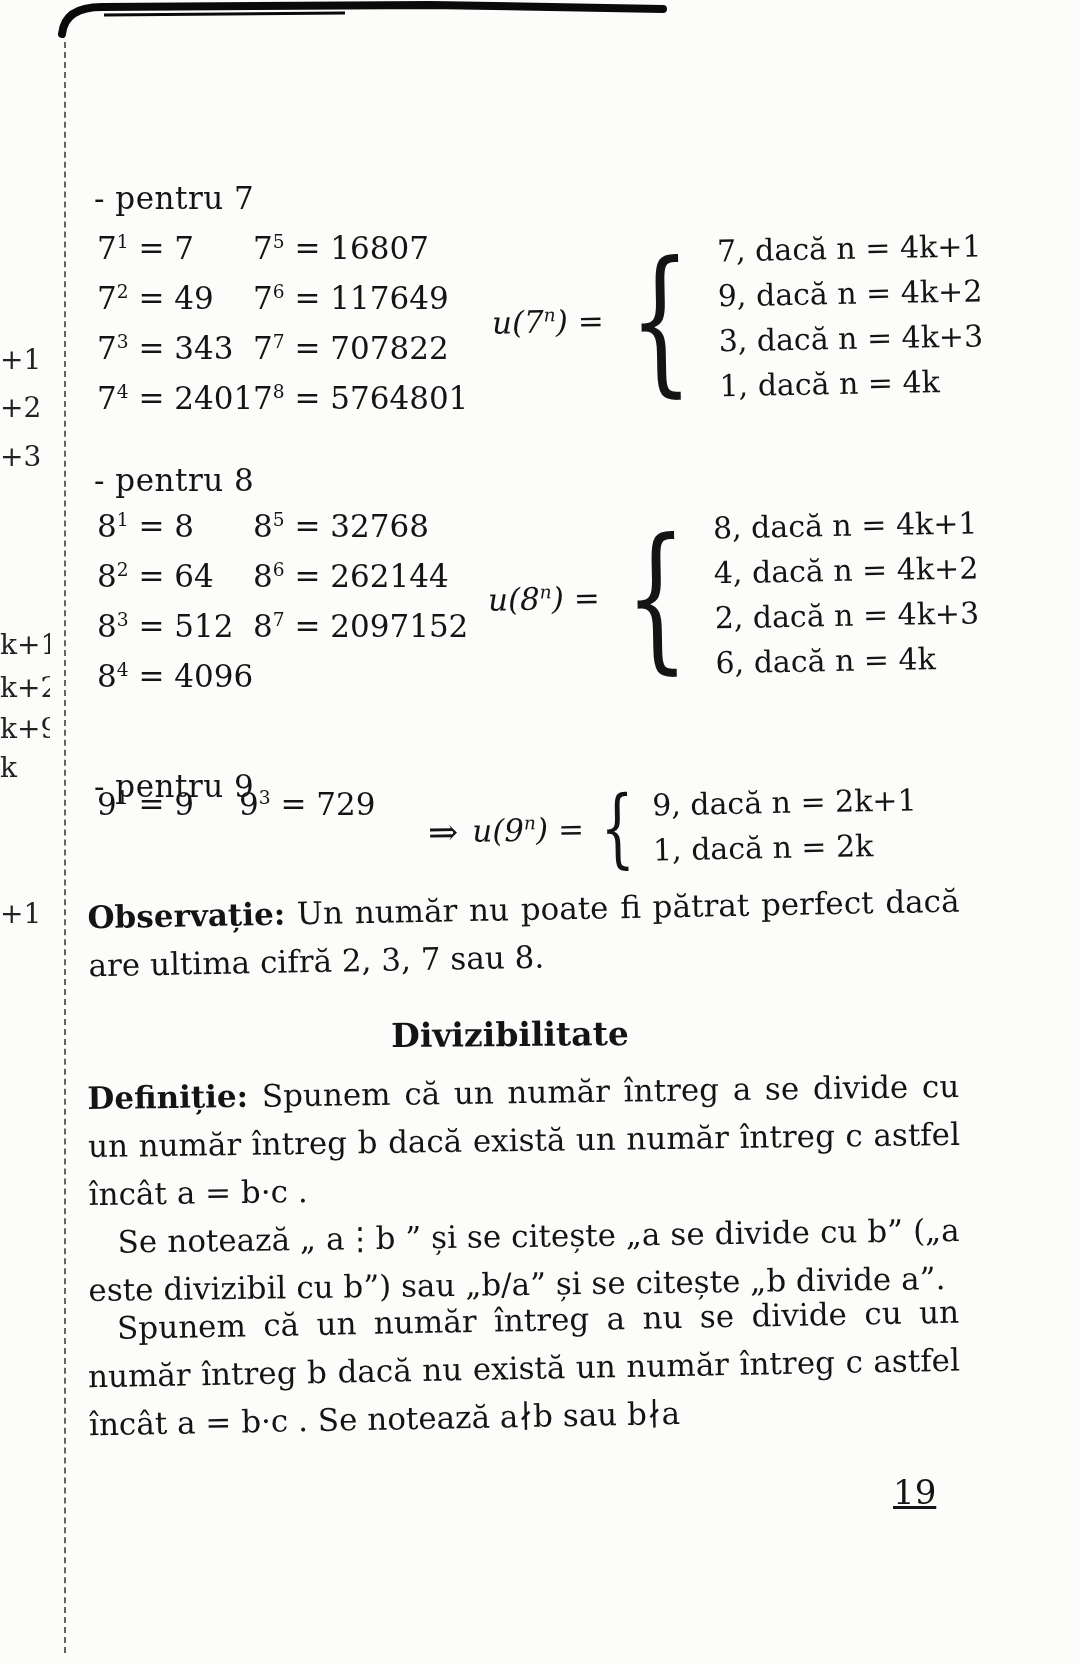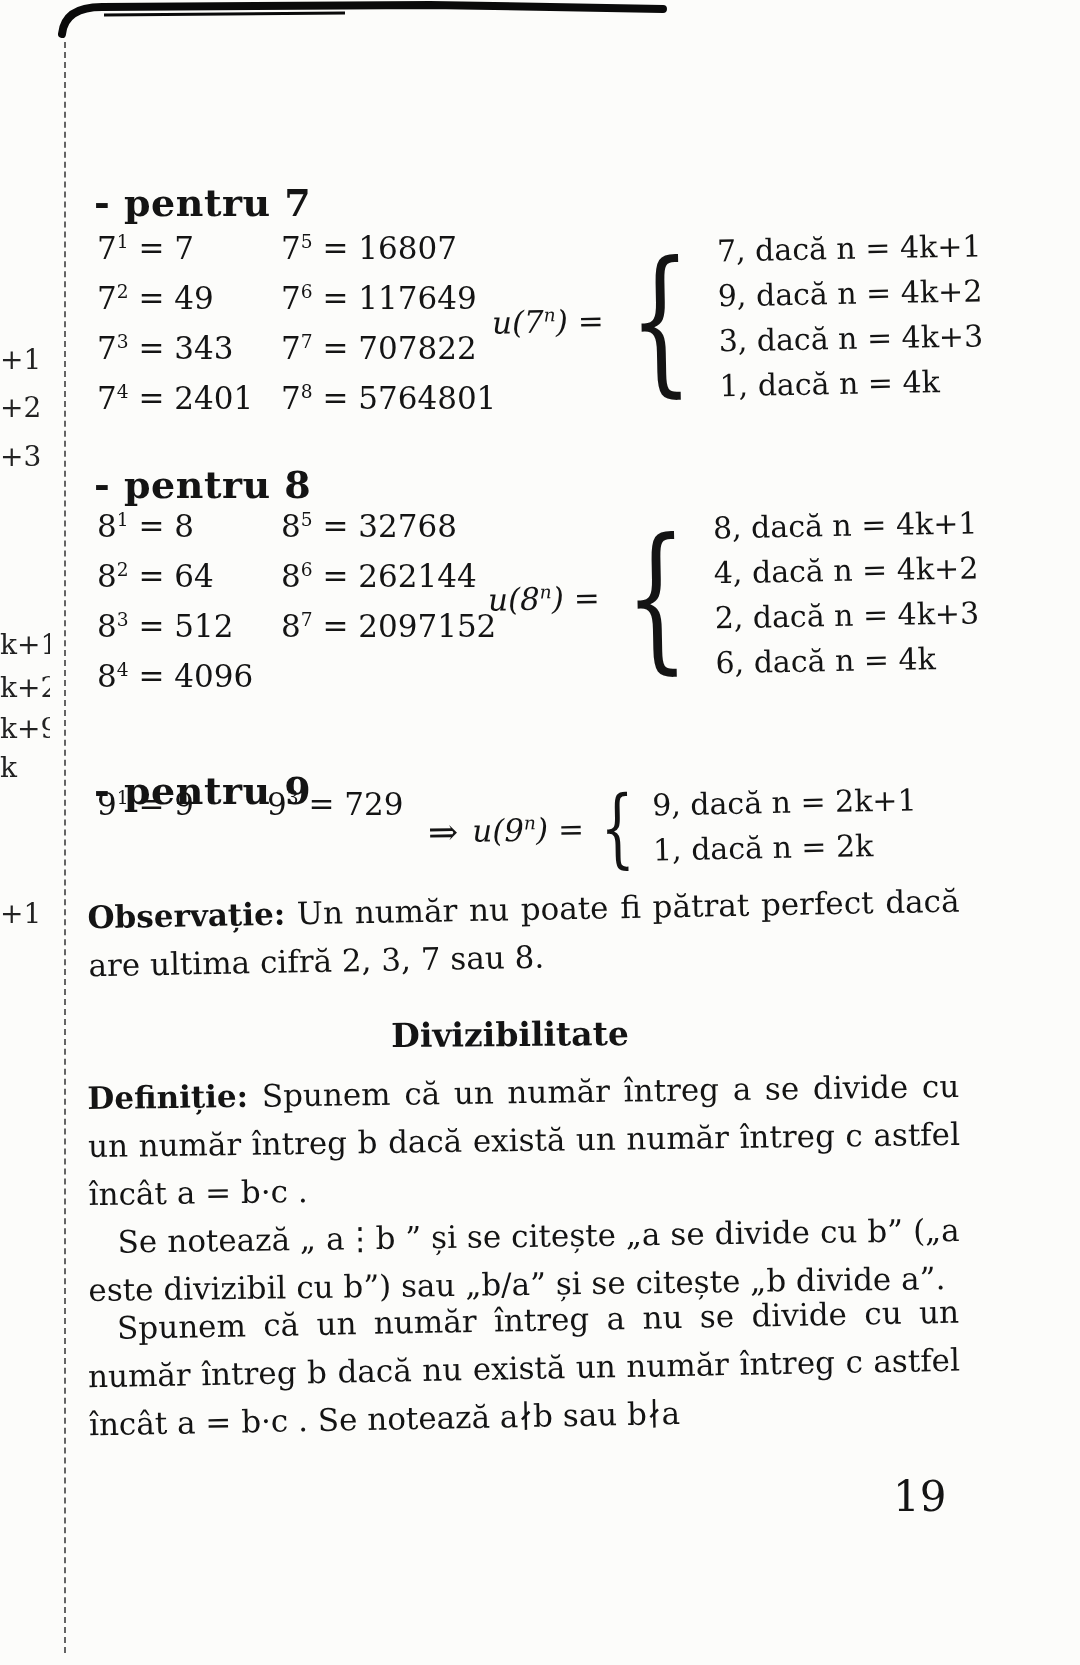--- a/index.html
+++ b/index.html
@@ -18,25 +18,25 @@
     position:absolute;left:64px;top:42px;bottom:12px;
     border-left:2px dashed #4a4a4a;opacity:.85;width:0;
   }
   .frag{
     position:absolute;left:0;width:50px;overflow:hidden;
     font-size:28px;color:#222;white-space:nowrap;
   }
   
   .sec-head{
     position:absolute;left:94px;
-    font-weight:bold;font-size:38px;letter-spacing:.5px;
+    font-weight:normal;font-size:31px;letter-spacing:.5px;
   }
   
   .powers{position:absolute;left:97px;font-size:31px;}
-  .prow{display:flex;height:50px;align-items:baseline;gap:28px;}
+  .prow{display:flex;height:50px;align-items:baseline;}
   .eq{white-space:nowrap;}
   .prow .eq:first-child{width:156px;}
   .powers.nine .prow .eq:first-child{width:142px;}
   sup{font-size:0.6em;}
   
   .ugroup{
     position:absolute;display:flex;align-items:center;gap:6px;
     transform:rotate(-1.1deg);
   }
   .ulabel{font-size:31px;font-style:italic;white-space:nowrap;}
@@ -56,21 +56,21 @@
     font-size:31px;line-height:48px;text-align:justify;
   }
   .indent{text-indent:30px;}
   .r1{transform:rotate(-1.1deg);}
   .r2{transform:rotate(-0.8deg);}
   b{font-weight:bold;}
   .center-head{
     position:absolute;left:60px;width:900px;text-align:center;
     font-weight:bold;font-size:33px;transform:rotate(-0.5deg);
   }
-  .pageno{position:absolute;left:893px;top:1472px;font-size:42px;}
+  .pageno{position:absolute;left:893px;top:1472px;font-size:34px;text-decoration:underline;}
 </style>
 </head>
 <body>
 
 <div class="page">
 
   <svg class="top-edge" width="700" height="42" viewBox="0 0 700 42">
     <path d="M 62 34 C 64 14 80 7 102 7 L 430 5 L 663 9" fill="none" stroke="#0a0a0a" stroke-width="8" stroke-linecap="round"></path>
     <path d="M 104 15 L 345 13" fill="none" stroke="#0a0a0a" stroke-width="3"></path>
   </svg>

